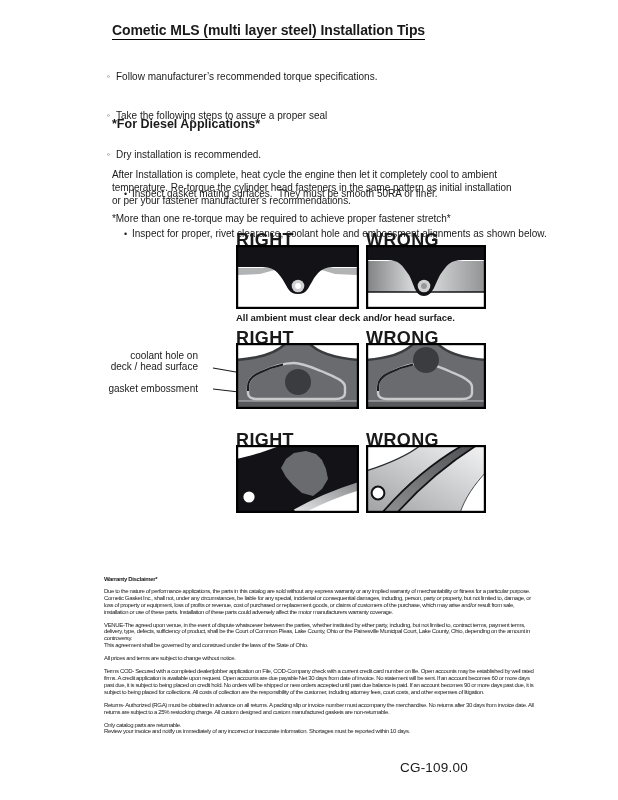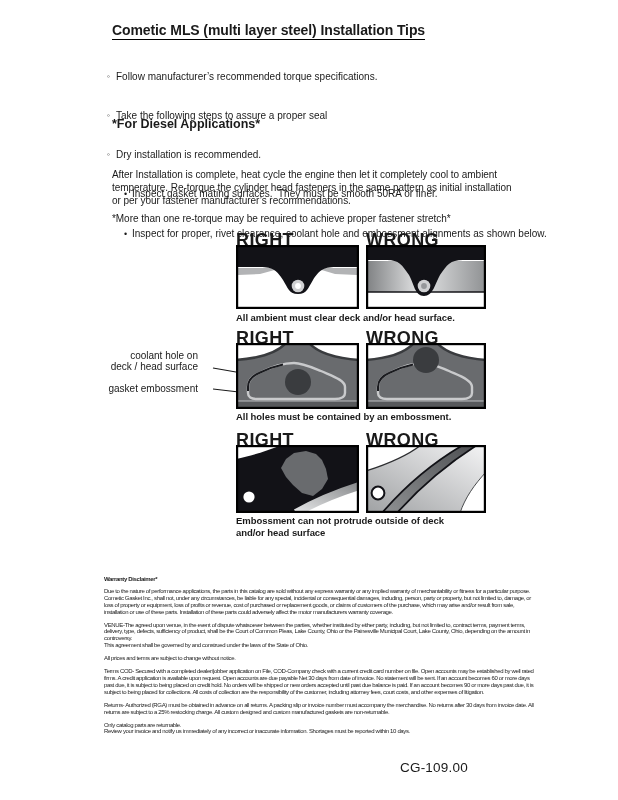--- a/index.html
+++ b/index.html
@@ -132,21 +132,20 @@
       <path d="M48,0 C40,9 27,15 0,17" fill="none" stroke="#393b3e" stroke-width="2.6"></path>
       <path d="M71,0 C79,9 93,15 120,17" fill="none" stroke="#393b3e" stroke-width="2.6"></path>
       <rect x="0" y="58" width="120" height="8" fill="#57595c"></rect>
       <line x1="0" y1="58" x2="120" y2="58" stroke="#bcbdbf" stroke-width="1.2"></line>
       <path d="M12,50 L12,44 C12,37 16,33 23,30 C37,23 48,20 57,20 C65,20 73,24 83,28 C94,33 106,37 106,44 L106,50 C106,54 102,56 96,56 L21,56 C15,56 12,54 12,50 Z" fill="none" stroke="#c9cacc" stroke-width="2.4" stroke-linejoin="round"></path>
       <path d="M12,48 L12,44 C12,37 16,33 23,30 C31,26 40,23 47,21.5" fill="none" stroke="#1b1c20" stroke-width="2"></path>
       <circle cx="60" cy="17" r="13" fill="#3a3c3f"></circle>
       <rect x="1.1" y="1.1" width="117.8" height="63.8" fill="none" stroke="#000000" stroke-width="2.2"></rect>
     </svg>
   </div>
-  <div class="caption c2">All holes must be contained by an embossment.</div>
 
   <div class="dlabel wR row3l">RIGHT</div>
   <div class="dlabel wW row3l">WRONG</div>
 
   <div class="dbox" style="left:236px;top:445px;">
     <svg width="123" height="68" viewBox="0 0 123 68">
       <defs>
         <linearGradient id="g3r" x1="0" y1="1" x2="1" y2="0">
           <stop offset="0" stop-color="#e6e7e8"></stop>
             <stop offset="1" stop-color="#8c8e90"></stop>
@@ -175,22 +174,20 @@
       </defs>
       <rect width="120" height="68" fill="#ffffff"></rect>
       <path d="M0,26 C22,19 41,11 55,0 H120 V27 C108,40 99,53 94,68 H0 Z" fill="url(#g3w1)"></path>
       <path d="M0,26 C22,19 41,11 55,0" fill="none" stroke="#2c2d30" stroke-width="1.3"></path>
       <path d="M94,68 C99,53 108,40 120,27" fill="none" stroke="#4a4c4e" stroke-width="1"></path>
       <path d="M16,68 C40,40 68,17 97,0 L111,0 C83,18 54,42 31,68 Z" fill="url(#g3w2)" stroke="#121217" stroke-width="1.8"></path>
       <circle cx="12" cy="48" r="6.4" fill="#ffffff" stroke="#121217" stroke-width="2"></circle>
       <rect x="1.1" y="1.1" width="117.8" height="65.8" fill="none" stroke="#000000" stroke-width="2.2"></rect>
     </svg>
   </div>
-  <div class="caption c3">Embossment can not protrude outside of deck
-and/or head surface</div>
 
   <div class="warranty">
     <p class="wh">Warranty Disclaimer*</p>
     <p>Due to the nature of performance applications, the parts in this catalog are sold without any express warranty or any implied warranty of merchantability or fitness for a particular purpose. Cometic Gasket Inc., shall not, under any circumstances, be liable for any special, incidental or consequential damages, including, person, party or property, but not limited to, damage, or loss of property or equipment, loss of profits or revenue, cost of purchased or replacement goods, or claims of customers of the purchase, which may arise and/or result from sale, installation or use of these parts. Installation of these parts could adversely affect the motor manufacturers warranty coverage.</p>
     <p>VENUE-The agreed upon venue, in the event of dispute whatsoever between the parties, whether instituted by either party, including, but not limited to, contract terms, payment terms, delivery, type, defects, sufficiency of product, shall be the Court of Common Pleas, Lake County, Ohio or the Painesville Municipal Court, Lake County, Ohio, depending on the amount in controversy.
 This agreement shall be governed by and construed under the laws of the State of Ohio.</p>
     <p>All prices and terms are subject to change without notice.</p>
     <p>Terms COD- Secured with a completed dealer/jobber application on File, COD-Company check with a current credit card number on file. Open accounts may be established by well rated firms. A credit application is available upon request. Open accounts are due payable Net 30 days from date of invoice. No statement will be sent. If an account becomes 60 or more days past due, it is subject to being placed on credit hold. No orders will be shipped or new orders accepted until past due balance is paid. If an account becomes 90 or more days past due, it is subject to being placed for collections. All costs of collection are the responsibility of the customer, including attorney fees, court costs, and other expenses of litigation.</p>
     <p>Returns- Authorized (RGA) must be obtained in advance on all returns. A packing slip or invoice number must accompany the merchandise. No returns after 30 days from invoice date. All returns are subject to a 25% restocking charge. All custom designed and custom manufactured gaskets are non-returnable.</p>
     <p>Only catalog parts are returnable.

